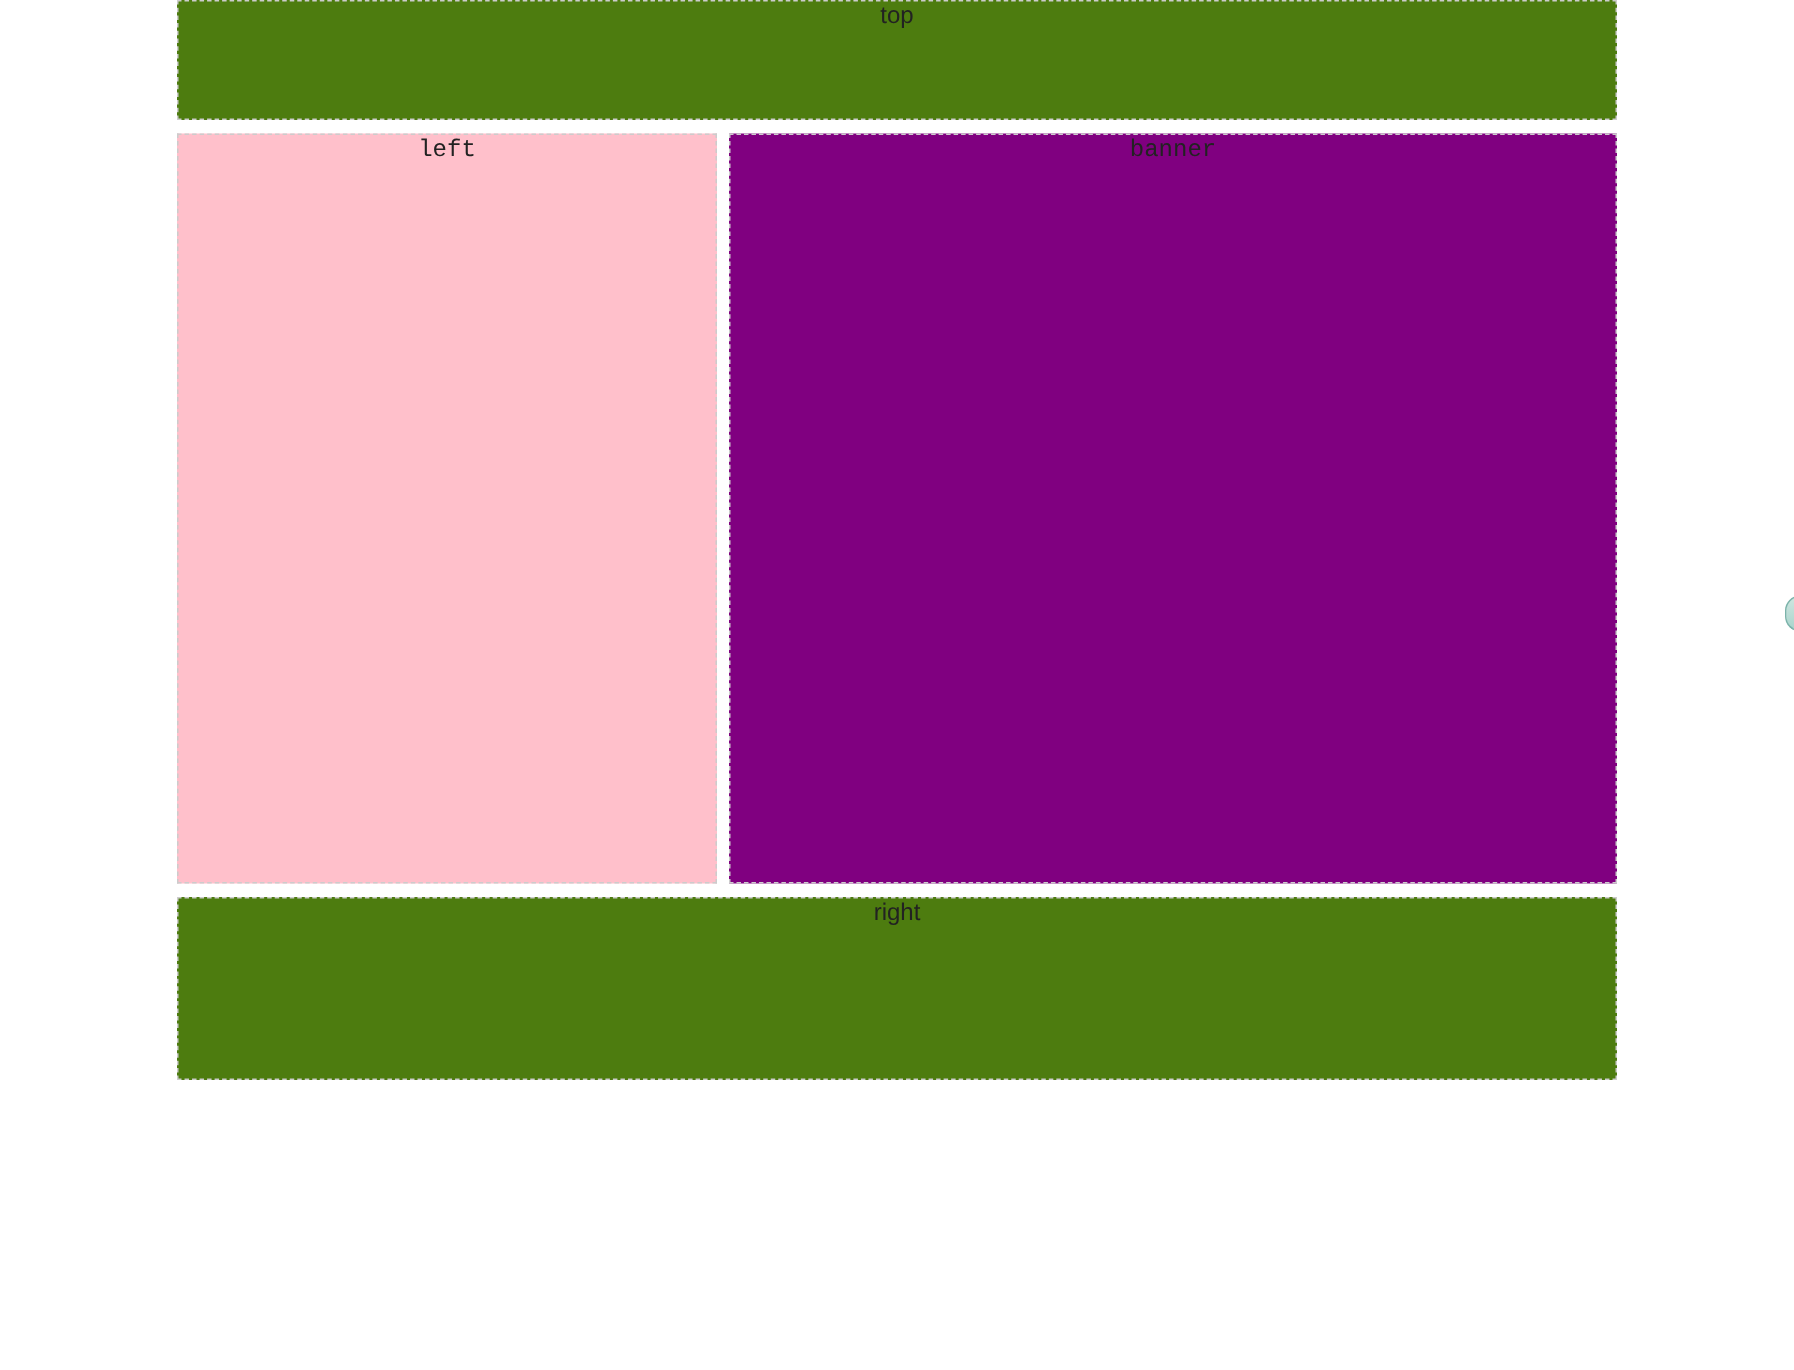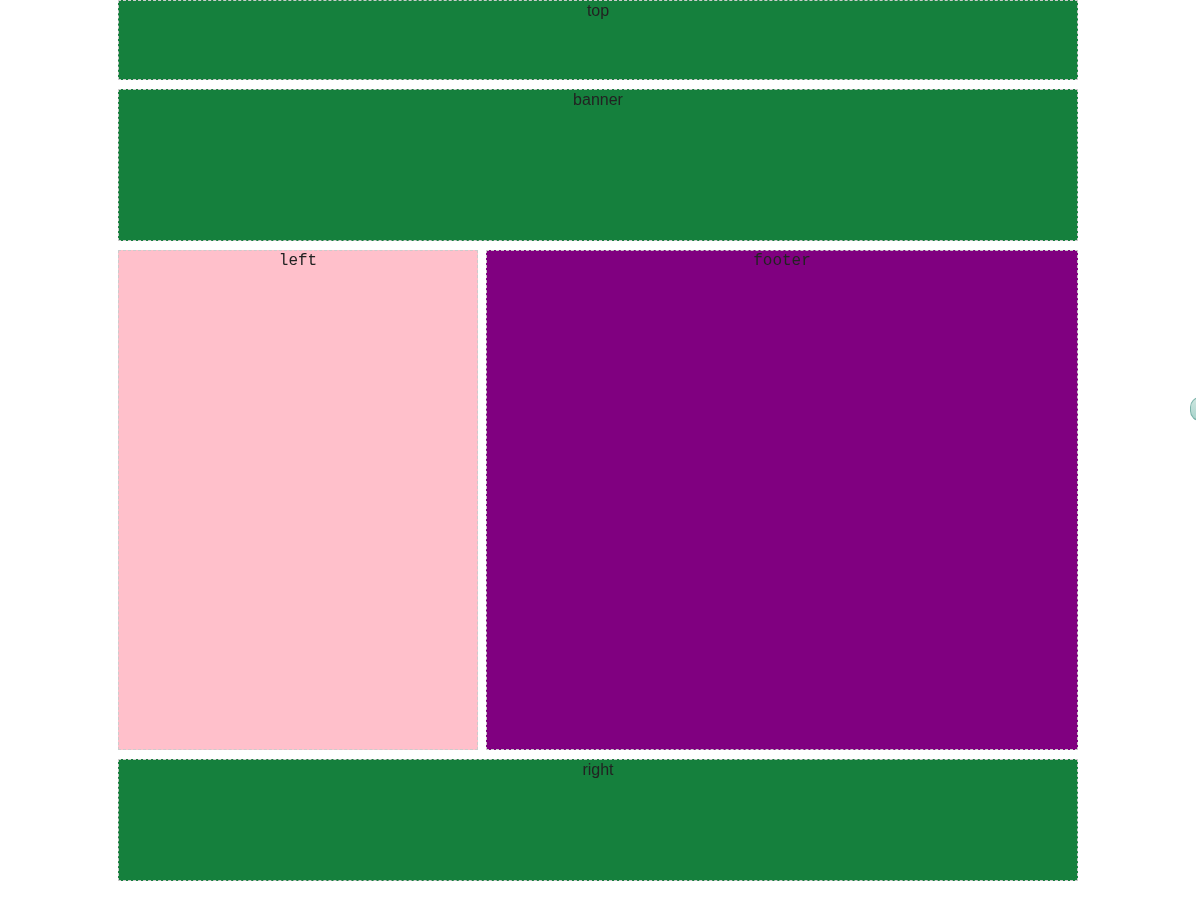--- a/index.html
+++ b/index.html
@@ -15,21 +15,21 @@
       width: 1196px;
       height: 913px;
       position: relative;
     }
     .container {
       width: 960px;
       margin-left: 118px;
     }
     .box {
       border: 1px dashed #ccc;
-      background: #15803d;
+      background: #4d7c0f;
       text-align: center;
     }
     .top {
       height: 80px;
       margin-bottom: 9px;
     }
     .banner {
       height: 152px;
       margin-bottom: 9px;
     }
@@ -72,30 +72,27 @@
   </style>
 </head>
 <body>
 
 <div class="container">
 
   <div class="box top">
     <span class="label">top</span>
   </div>
 
-  <div class="box banner">
-    <span class="label">banner</span>
-  </div>
 
   <div class="middle-row">
     <div class="left">
       <span class="label">left</span>
     </div>
     <div class="right">
-      <span class="label">footer</span>
+      <span class="label">banner</span>
     </div>
   </div>
 
   <div class="box footer">
     <span class="label">right</span>
   </div>
 
 </div>
 
 <div class="floating-badge"></div>

